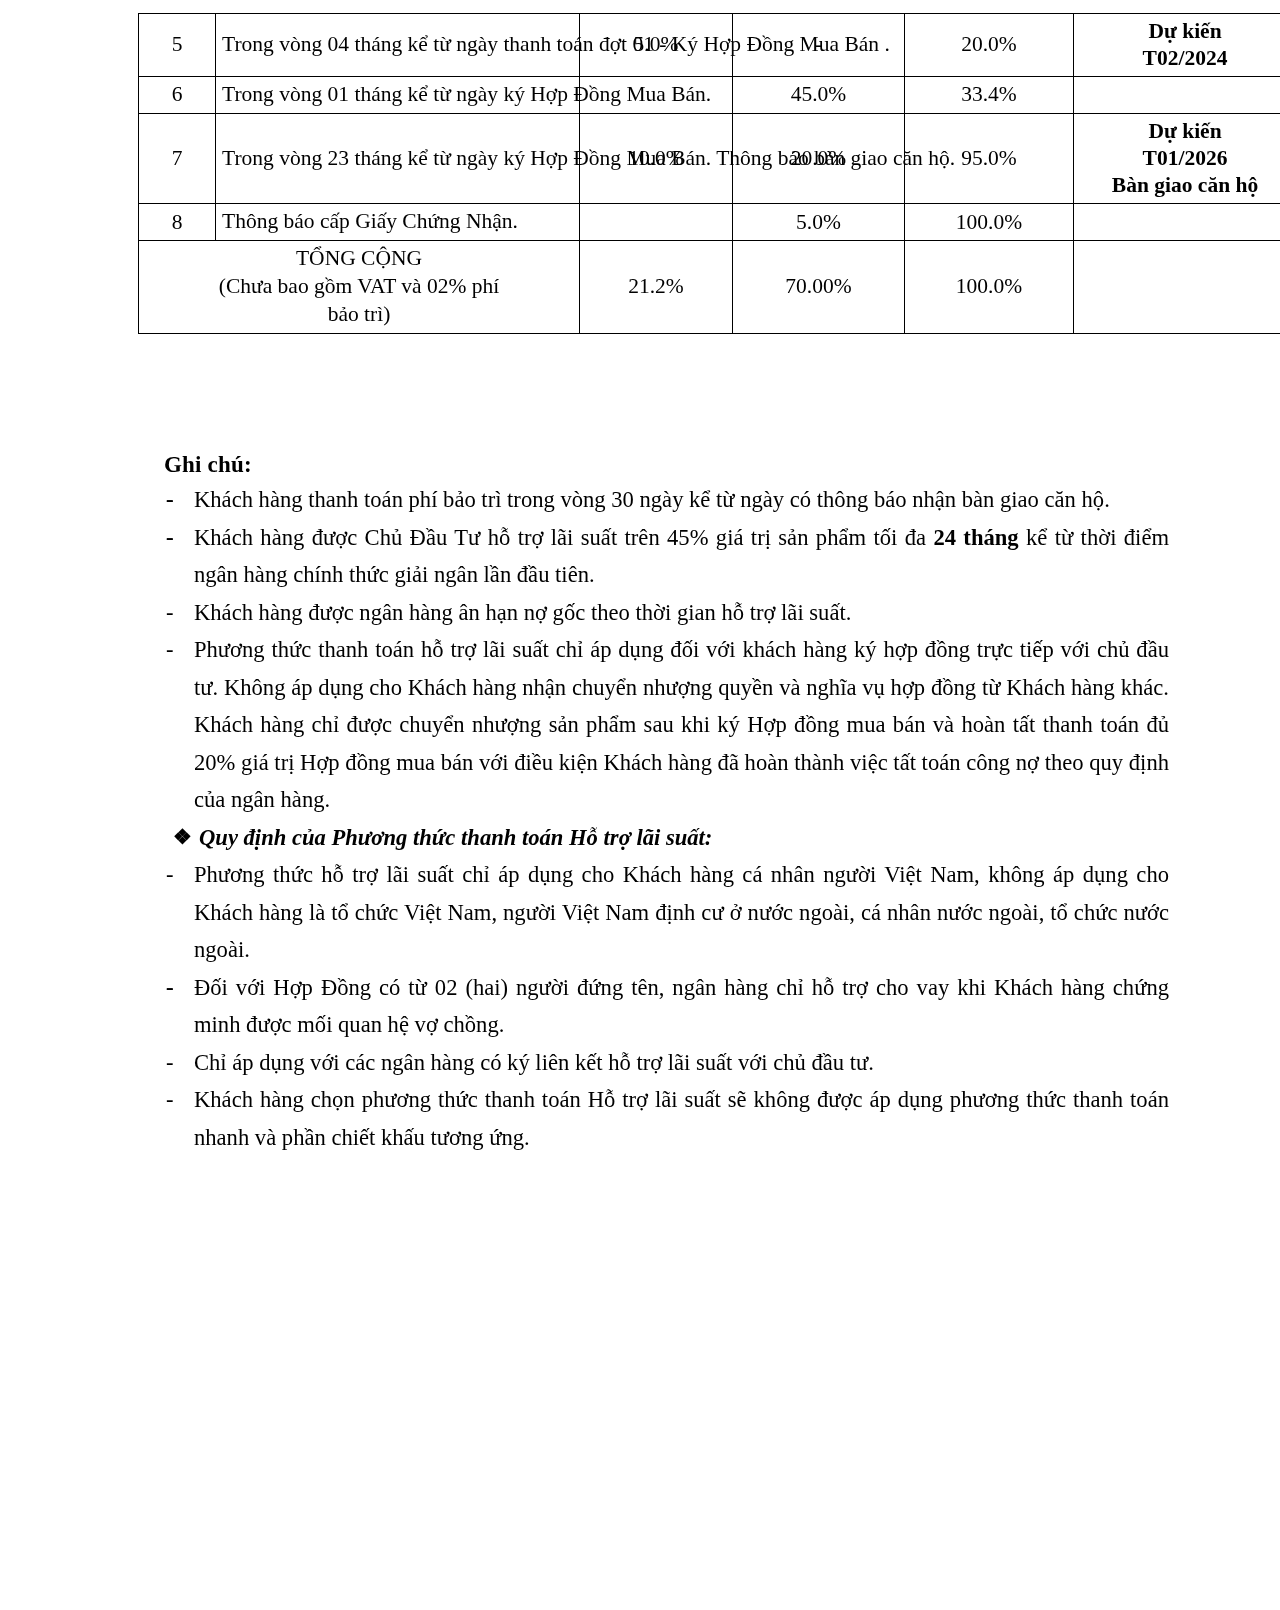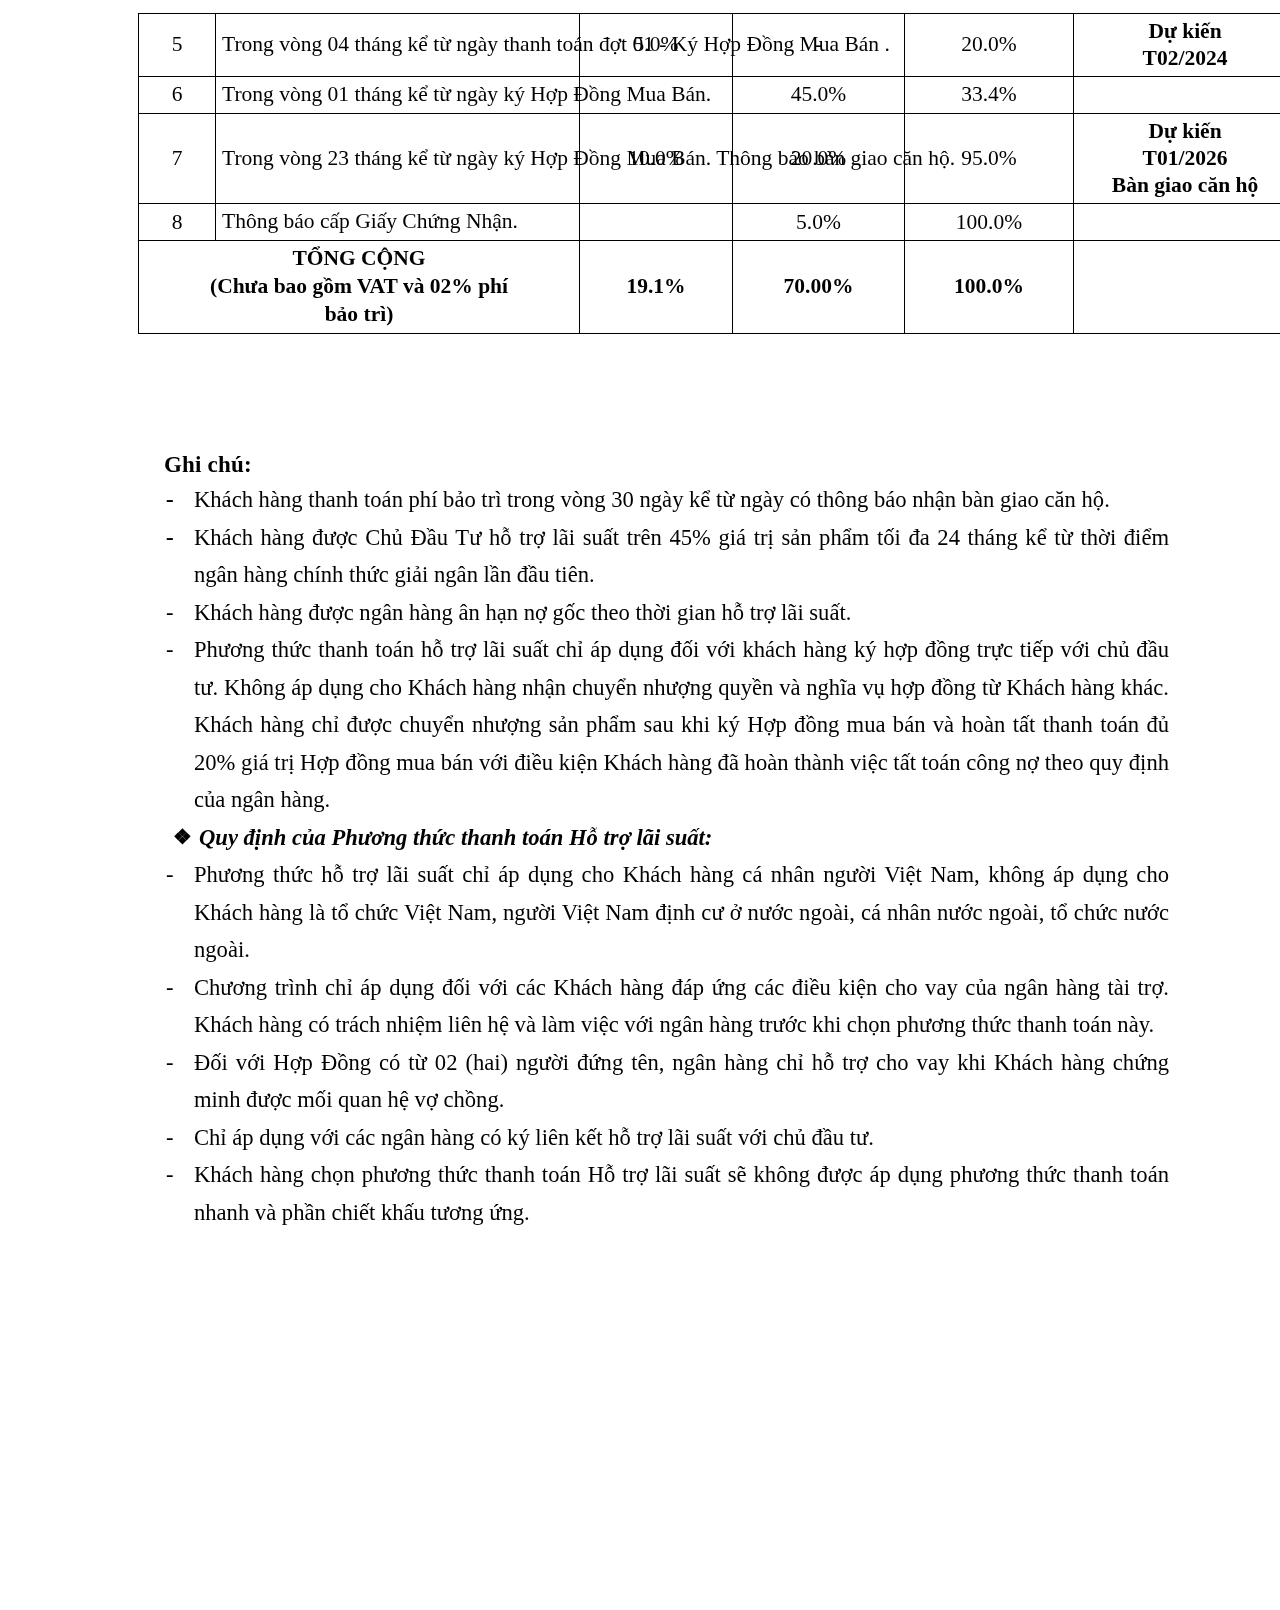--- a/index.html
+++ b/index.html
@@ -38,21 +38,21 @@
     white-space: nowrap;
   }
   td.c-no      { width: 64px;  text-align: center; }
   td.c-desc    { width: 351px; text-align: left; white-space: normal; padding-left: 10px; line-height: 1.30; }
   td.c-p1      { width: 140px; text-align: center; }
   td.c-p2      { width: 159px; text-align: center; }
   td.c-p3      { width: 156px; text-align: center; }
   td.c-note    { width: 210px; text-align: center; font-weight: bold; line-height: 1.26; }
 
   tr.total td {
-    font-weight: bold;
+    font-weight: normal;
   }
   td.total-label {
     text-align: center;
     white-space: normal;
     line-height: 1.30;
     padding: 5px 4px;
   }
 
   
   .notes {
@@ -98,21 +98,21 @@
     margin-left: 173px;
     width: 960px;
     text-align: left;
   }
   li.note-item.sub-head > .dash {
     left: 0px;
     font-style: normal;
     font-size: 21px;
     top: 1px;
   }
-  .b { font-weight: normal; }
+  .b { font-weight: bold; }
 </style>
 </head>
 <body>
 
 <div class="table-wrap">
   <table class="schedule">
     <tbody>
 
       <tr>
         <td class="c-no">5</td>
@@ -156,21 +156,21 @@
         <td class="c-p3">100.0%</td>
         <td class="c-note"></td>
       </tr>
 
       <tr class="total">
         <td class="total-label" colspan="2">
           <div>TỔNG CỘNG</div>
           <div>(Chưa bao gồm VAT và 02% phí</div>
           <div>bảo trì)</div>
         </td>
-        <td class="c-p1">19.1%</td>
+        <td class="c-p1">21.2%</td>
         <td class="c-p2">70.00%</td>
         <td class="c-p3">100.0%</td>
         <td class="c-note"></td>
       </tr>
 
     </tbody>
   </table>
 </div>
 
 <div class="notes">
@@ -210,21 +210,20 @@
       <span>Quy định của Phương thức thanh toán Hỗ trợ lãi suất:</span>
     </li>
 
     <li class="note-item">
       <span class="dash">-</span>
       <span>Phương thức hỗ trợ lãi suất chỉ áp dụng cho Khách hàng cá nhân người Việt Nam, không áp dụng cho Khách hàng là tổ chức Việt Nam, người Việt Nam định cư ở nước ngoài, cá nhân nước ngoài, tổ chức nước ngoài.</span>
     </li>
 
     <li class="note-item">
       <span class="dash">-</span>
-      <span>Chương trình chỉ áp dụng đối với các Khách hàng đáp ứng các điều kiện cho vay của ngân hàng tài trợ. Khách hàng có trách nhiệm liên hệ và làm việc với ngân hàng trước khi chọn phương thức thanh toán này.</span>
     </li>
 
     <li class="note-item">
       <span class="dash">-</span>
       <span>Đối với Hợp Đồng có từ 02 (hai) người đứng tên, ngân hàng chỉ hỗ trợ cho vay khi Khách hàng chứng minh được mối quan hệ vợ chồng.</span>
     </li>
 
     <li class="note-item">
       <span class="dash">-</span>
       <span>Chỉ áp dụng với các ngân hàng có ký liên kết hỗ trợ lãi suất với chủ đầu tư.</span>

